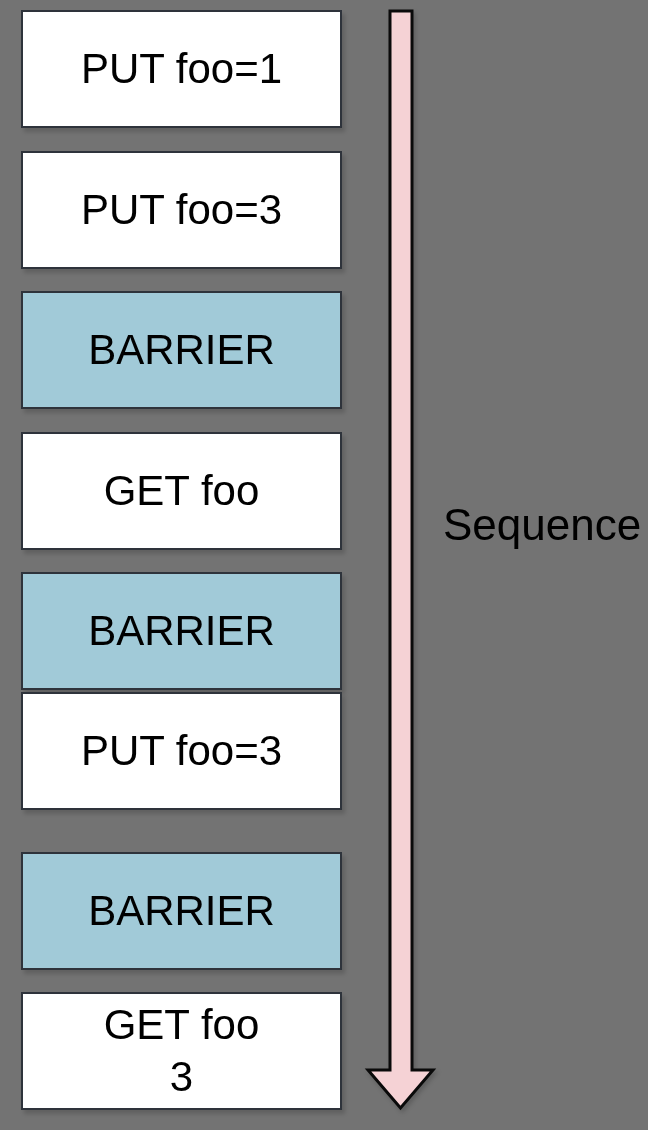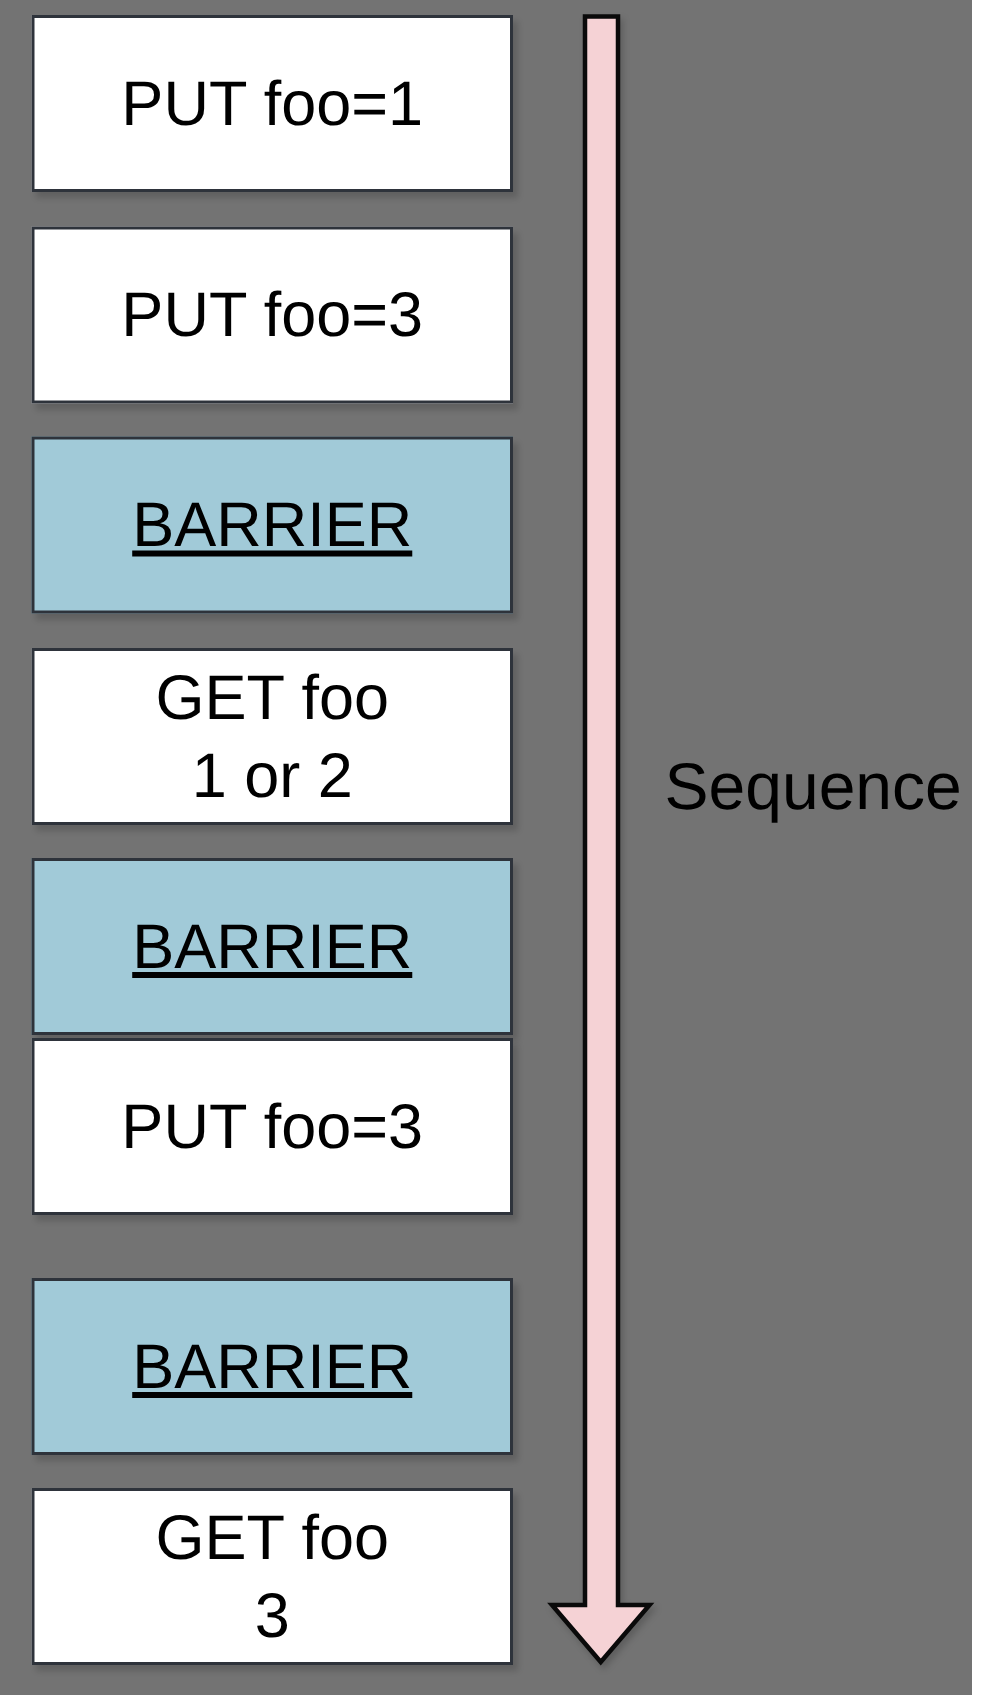--- a/index.html
+++ b/index.html
@@ -30,21 +30,20 @@
     flex-direction: column;
     align-items: center;
     justify-content: center;
     text-align: center;
     font-size: 42px;
     line-height: 52px;
     color: var(--text-color, #000000);
   }
   .op-box.barrier {
     background: var(--barrier-fill, #a1cad8);
-    text-decoration: underline;
   }
   .r0 { top: 10px; }
   .r1 { top: 151px; }
   .r2 { top: 291px; }
   .r3 { top: 432px; }
   .r4 { top: 572px; }
   .r5 { top: 692px; }
   .r6 { top: 852px; }
   .r7 { top: 992px; }
   .box-line { display: block; }
@@ -79,21 +78,20 @@
   <div class="op-box r1">
     <span class="box-line">PUT foo=3</span>
   </div>
 
   <div class="op-box barrier r2">
     <span class="box-line">BARRIER</span>
   </div>
 
   <div class="op-box r3">
     <span class="box-line">GET foo</span>
-    <span class="box-line">1 or 2</span>
   </div>
 
   <div class="op-box barrier r4">
     <span class="box-line">BARRIER</span>
   </div>
 
   <div class="op-box r5">
     <span class="box-line">PUT foo=3</span>
   </div>
 

